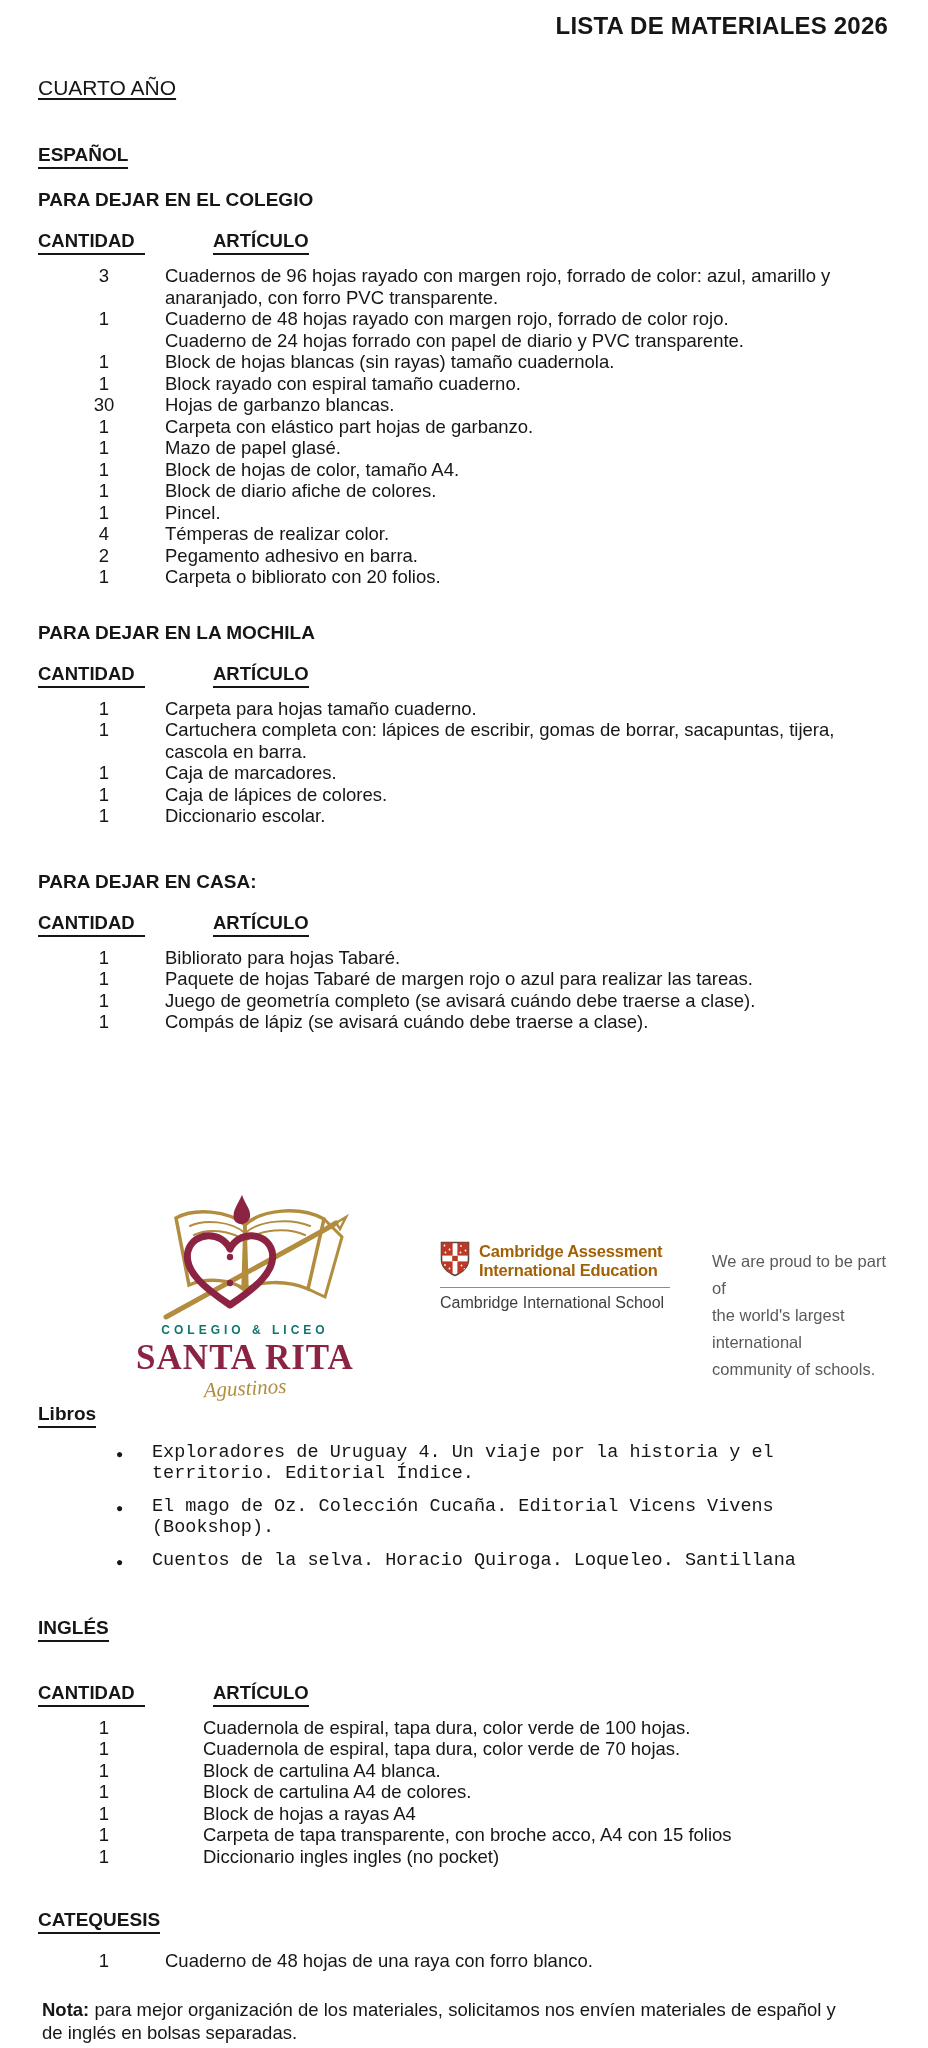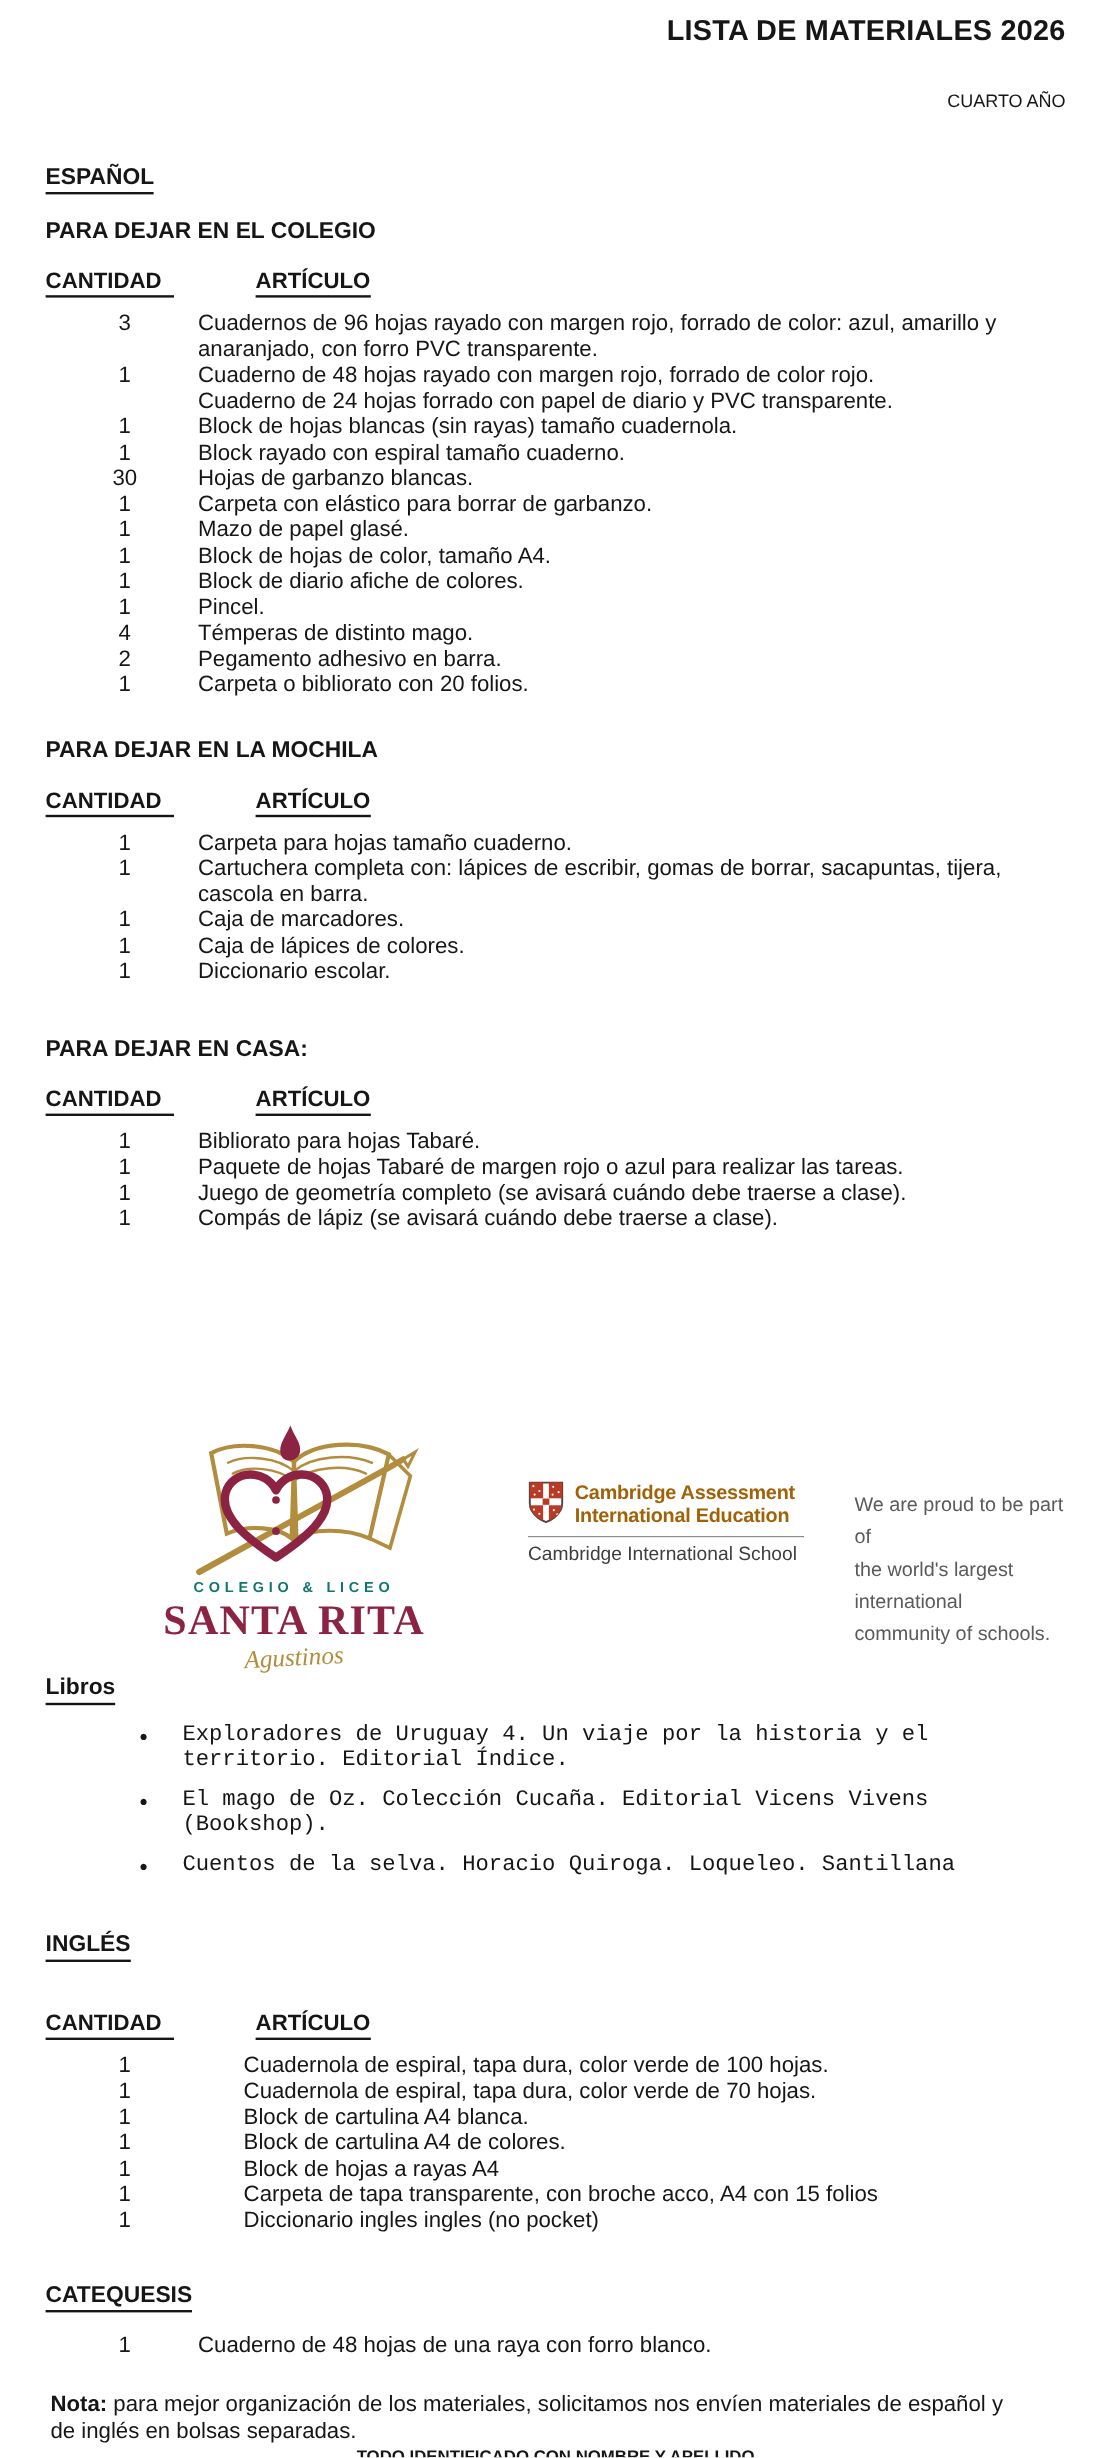--- a/index.html
+++ b/index.html
@@ -14,22 +14,23 @@
     box-sizing:border-box;
     padding:0 40px 0 38px;
   }
   .title{
     margin:0;padding-top:12px;
     text-align:right;
     font-size:24px;font-weight:bold;letter-spacing:.2px;
   }
   .subtitle{
     margin:36px 0 0;
-    text-align:right;
-    font-size:15px;font-weight:normal;
+    text-align:left;
+    font-size:21px;font-weight:normal;
+    text-decoration:underline;
     text-underline-offset:3px;
   }
   .heading{
     margin:44px 0 0;
     font-size:19px;font-weight:bold;
   }
   .heading .u{
     display:inline-block;
     border-bottom:2px solid currentColor;
     padding-bottom:1px;
@@ -161,21 +162,21 @@
           <span class="txt">Block rayado con espiral tamaño cuaderno.</span>
         </div>
 
         <div class="row">
           <span class="qty">30</span>
           <span class="txt">Hojas de garbanzo blancas.</span>
         </div>
 
         <div class="row">
           <span class="qty">1</span>
-          <span class="txt">Carpeta con elástico para borrar de garbanzo.</span>
+          <span class="txt">Carpeta con elástico part hojas de garbanzo.</span>
         </div>
 
         <div class="row">
           <span class="qty">1</span>
           <span class="txt">Mazo de papel glasé.</span>
         </div>
 
         <div class="row">
           <span class="qty">1</span>
           <span class="txt">Block de hojas de color, tamaño A4.</span>
@@ -186,21 +187,21 @@
           <span class="txt">Block de diario afiche de colores.</span>
         </div>
 
         <div class="row">
           <span class="qty">1</span>
           <span class="txt">Pincel.</span>
         </div>
 
         <div class="row">
           <span class="qty">4</span>
-          <span class="txt">Témperas de distinto mago.</span>
+          <span class="txt">Témperas de realizar color.</span>
         </div>
 
         <div class="row">
           <span class="qty">2</span>
           <span class="txt">Pegamento adhesivo en barra.</span>
         </div>
 
         <div class="row">
           <span class="qty">1</span>
           <span class="txt">Carpeta o bibliorato con 20 folios.</span>

